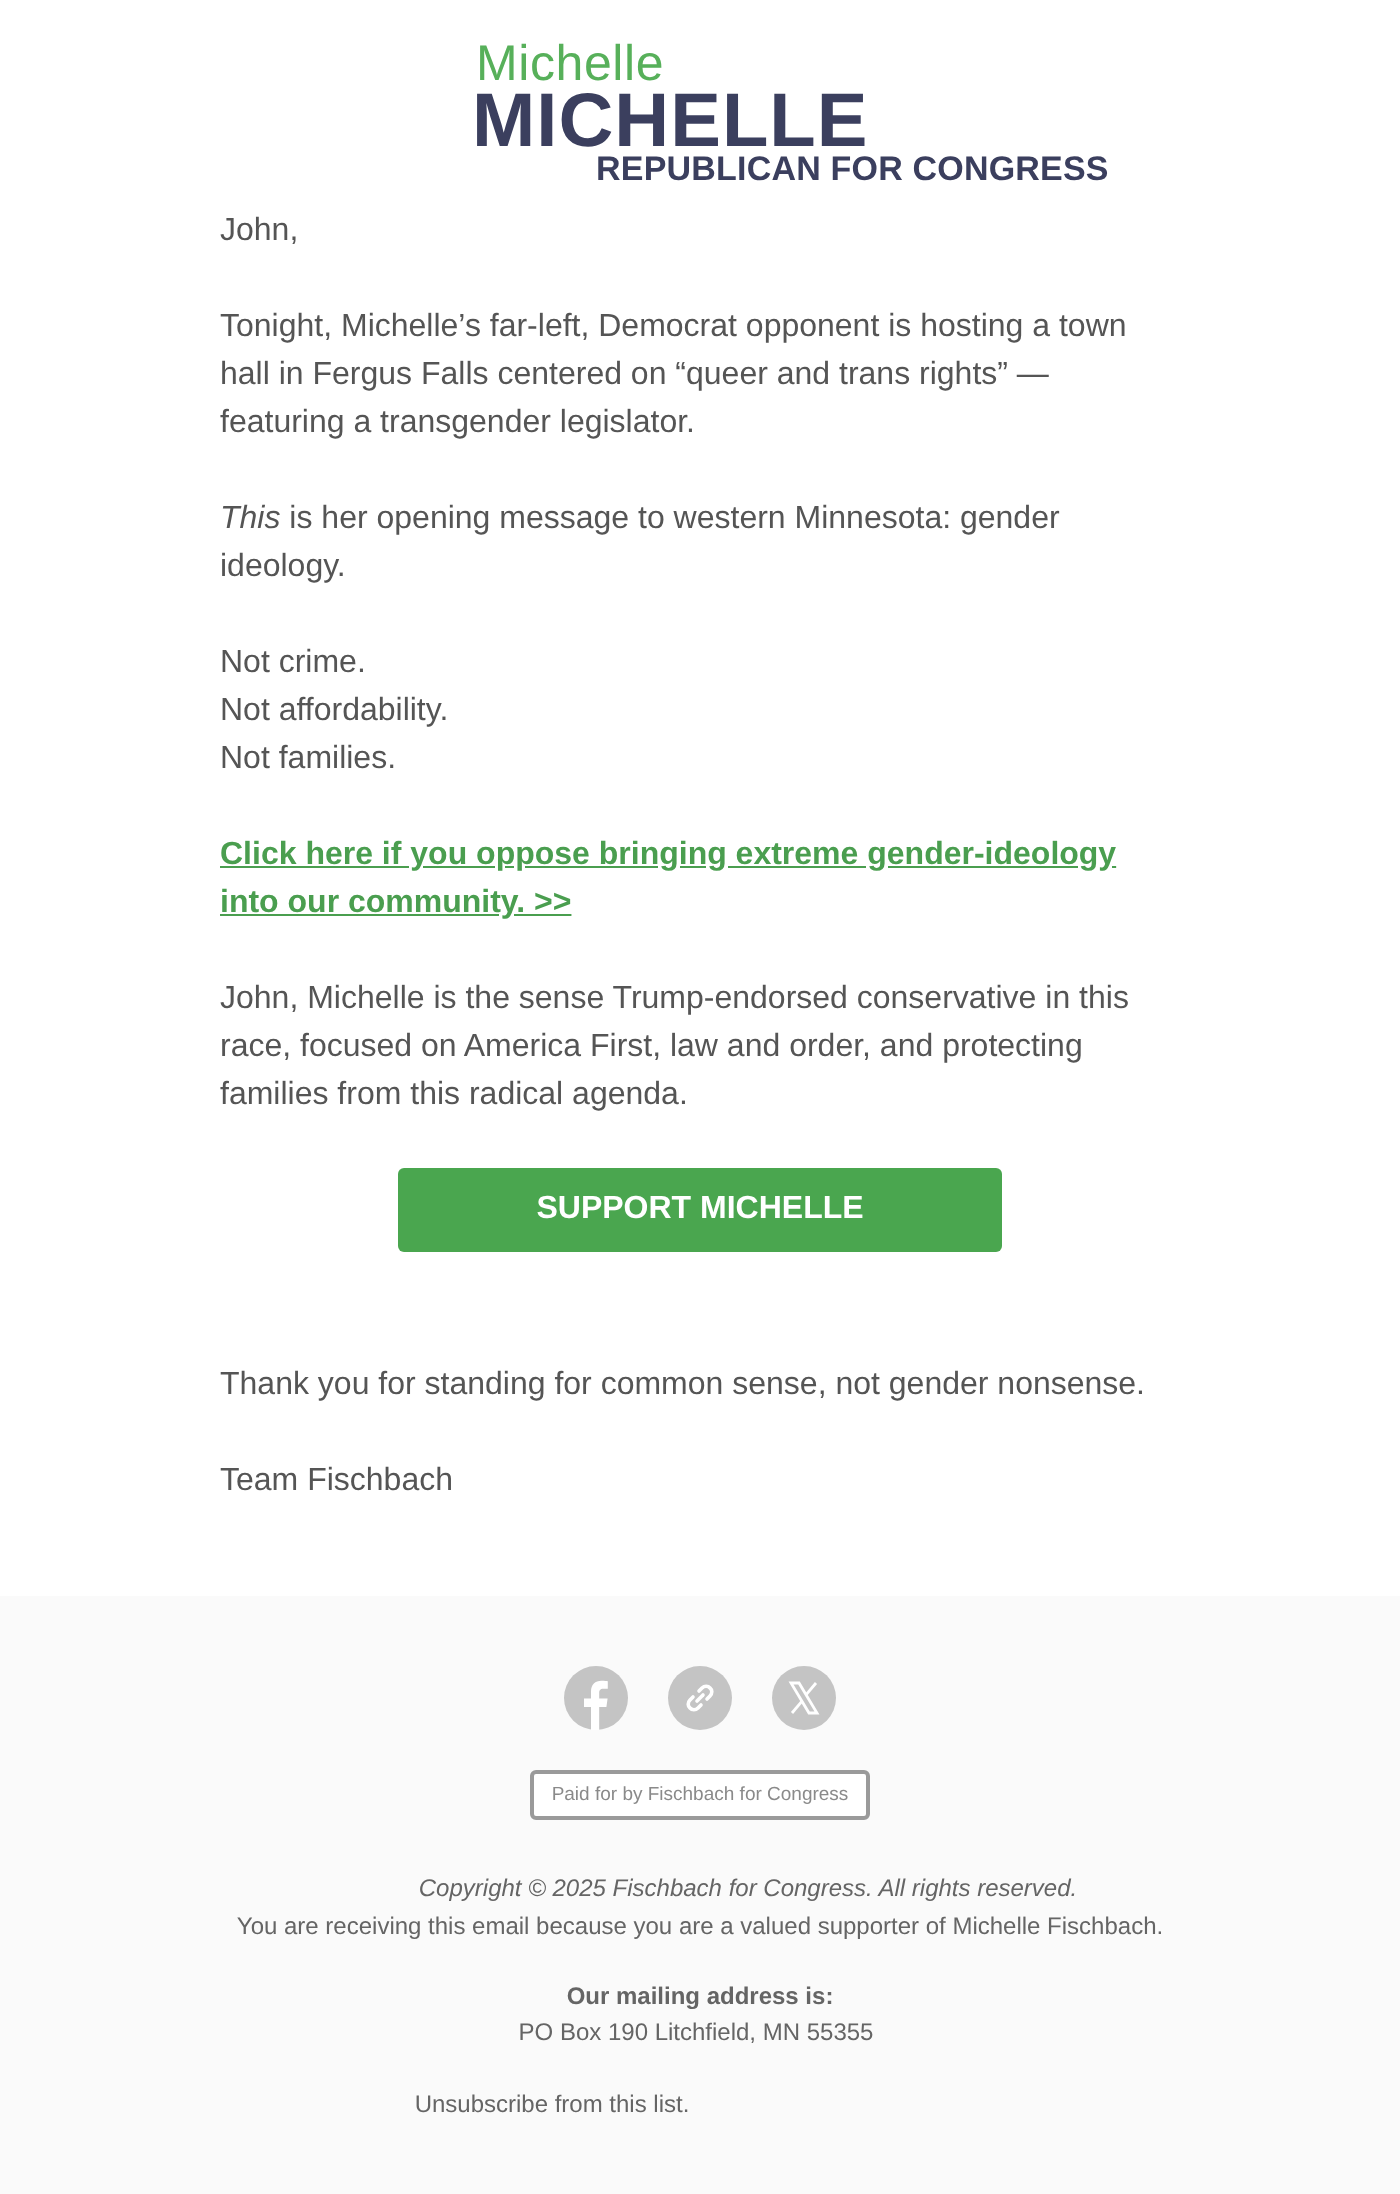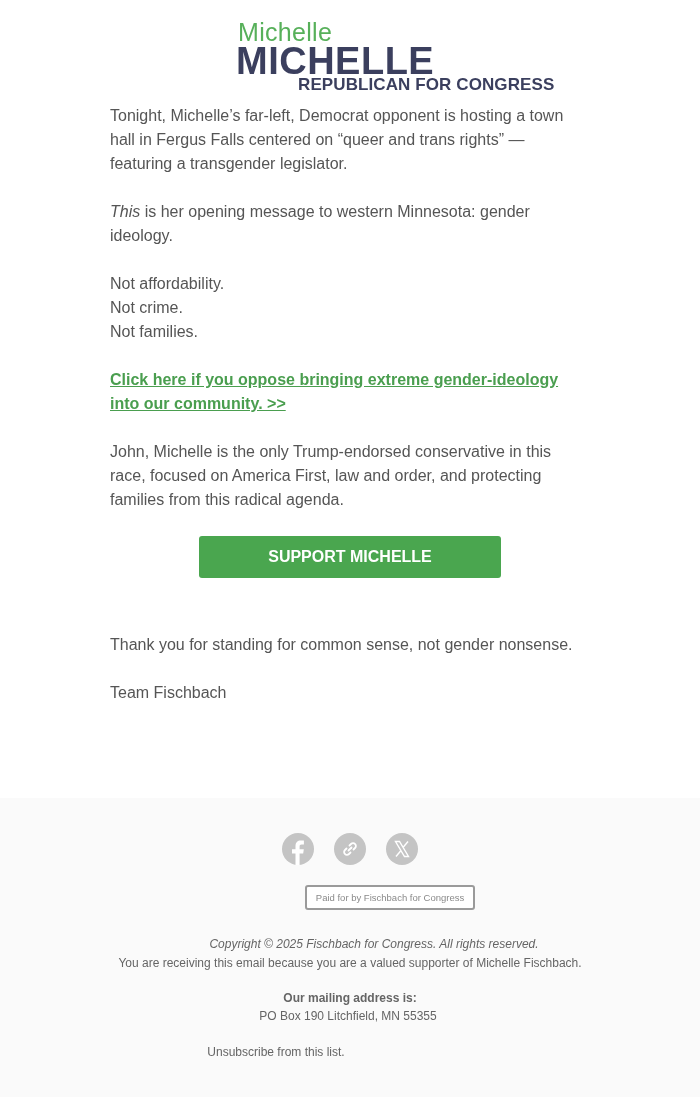--- a/index.html
+++ b/index.html
@@ -139,21 +139,20 @@
       left: 265px;
       width: 170px;
       height: 25px;
       border: 2px solid #9a9a9a;
       border-radius: 3px;
       font-size: 9.5px;
       line-height: 21px;
       color: #8a8a8a;
       text-align: center;
       background: #ffffff;
-      margin-left: 40px;
     }
     .copyright {
       position: absolute;
       top: 137px;
       left: 0;
       width: 700px;
       font-style: italic;
       padding-left: 48px;
     }
     .receiving {
@@ -188,27 +187,28 @@
 
 <div class="page">
 
   <div class="logo">
     <div class="logo-first">Michelle</div>
     <div class="logo-last">MICHELLE</div>
     <div class="logo-tag">REPUBLICAN FOR CONGRESS</div>
   </div>
 
   <div class="content">
+    <p>John,</p>
     <p>Tonight, Michelle’s far-left, Democrat opponent is hosting a town hall in Fergus Falls centered on “queer and trans rights” — featuring a transgender legislator.</p>
     <p><em>This</em><span> is her opening message to western Minnesota: gender ideology.</span></p>
+    <p class="tight">Not crime.</p>
     <p class="tight">Not affordability.</p>
-    <p class="tight">Not crime.</p>
     <p>Not families.</p>
     <p><a class="link">Click here if you oppose bringing extreme gender-ideology into our community. &gt;&gt;</a></p>
-    <p>John, Michelle is the only Trump-endorsed conservative in this race, focused on America First, law and order, and protecting families from this radical agenda.</p>
+    <p>John, Michelle is the sense Trump-endorsed conservative in this race, focused on America First, law and order, and protecting families from this radical agenda.</p>
     <div class="cta-wrap">
       <a class="cta">SUPPORT MICHELLE FISCHBACH</a>
     </div>
     <p>Thank you for standing for common sense, not gender nonsense.</p>
     <p>Team Fischbach</p>
   </div>
 
   <div class="footer">
     <div class="social">
       <span class="social-icon">

